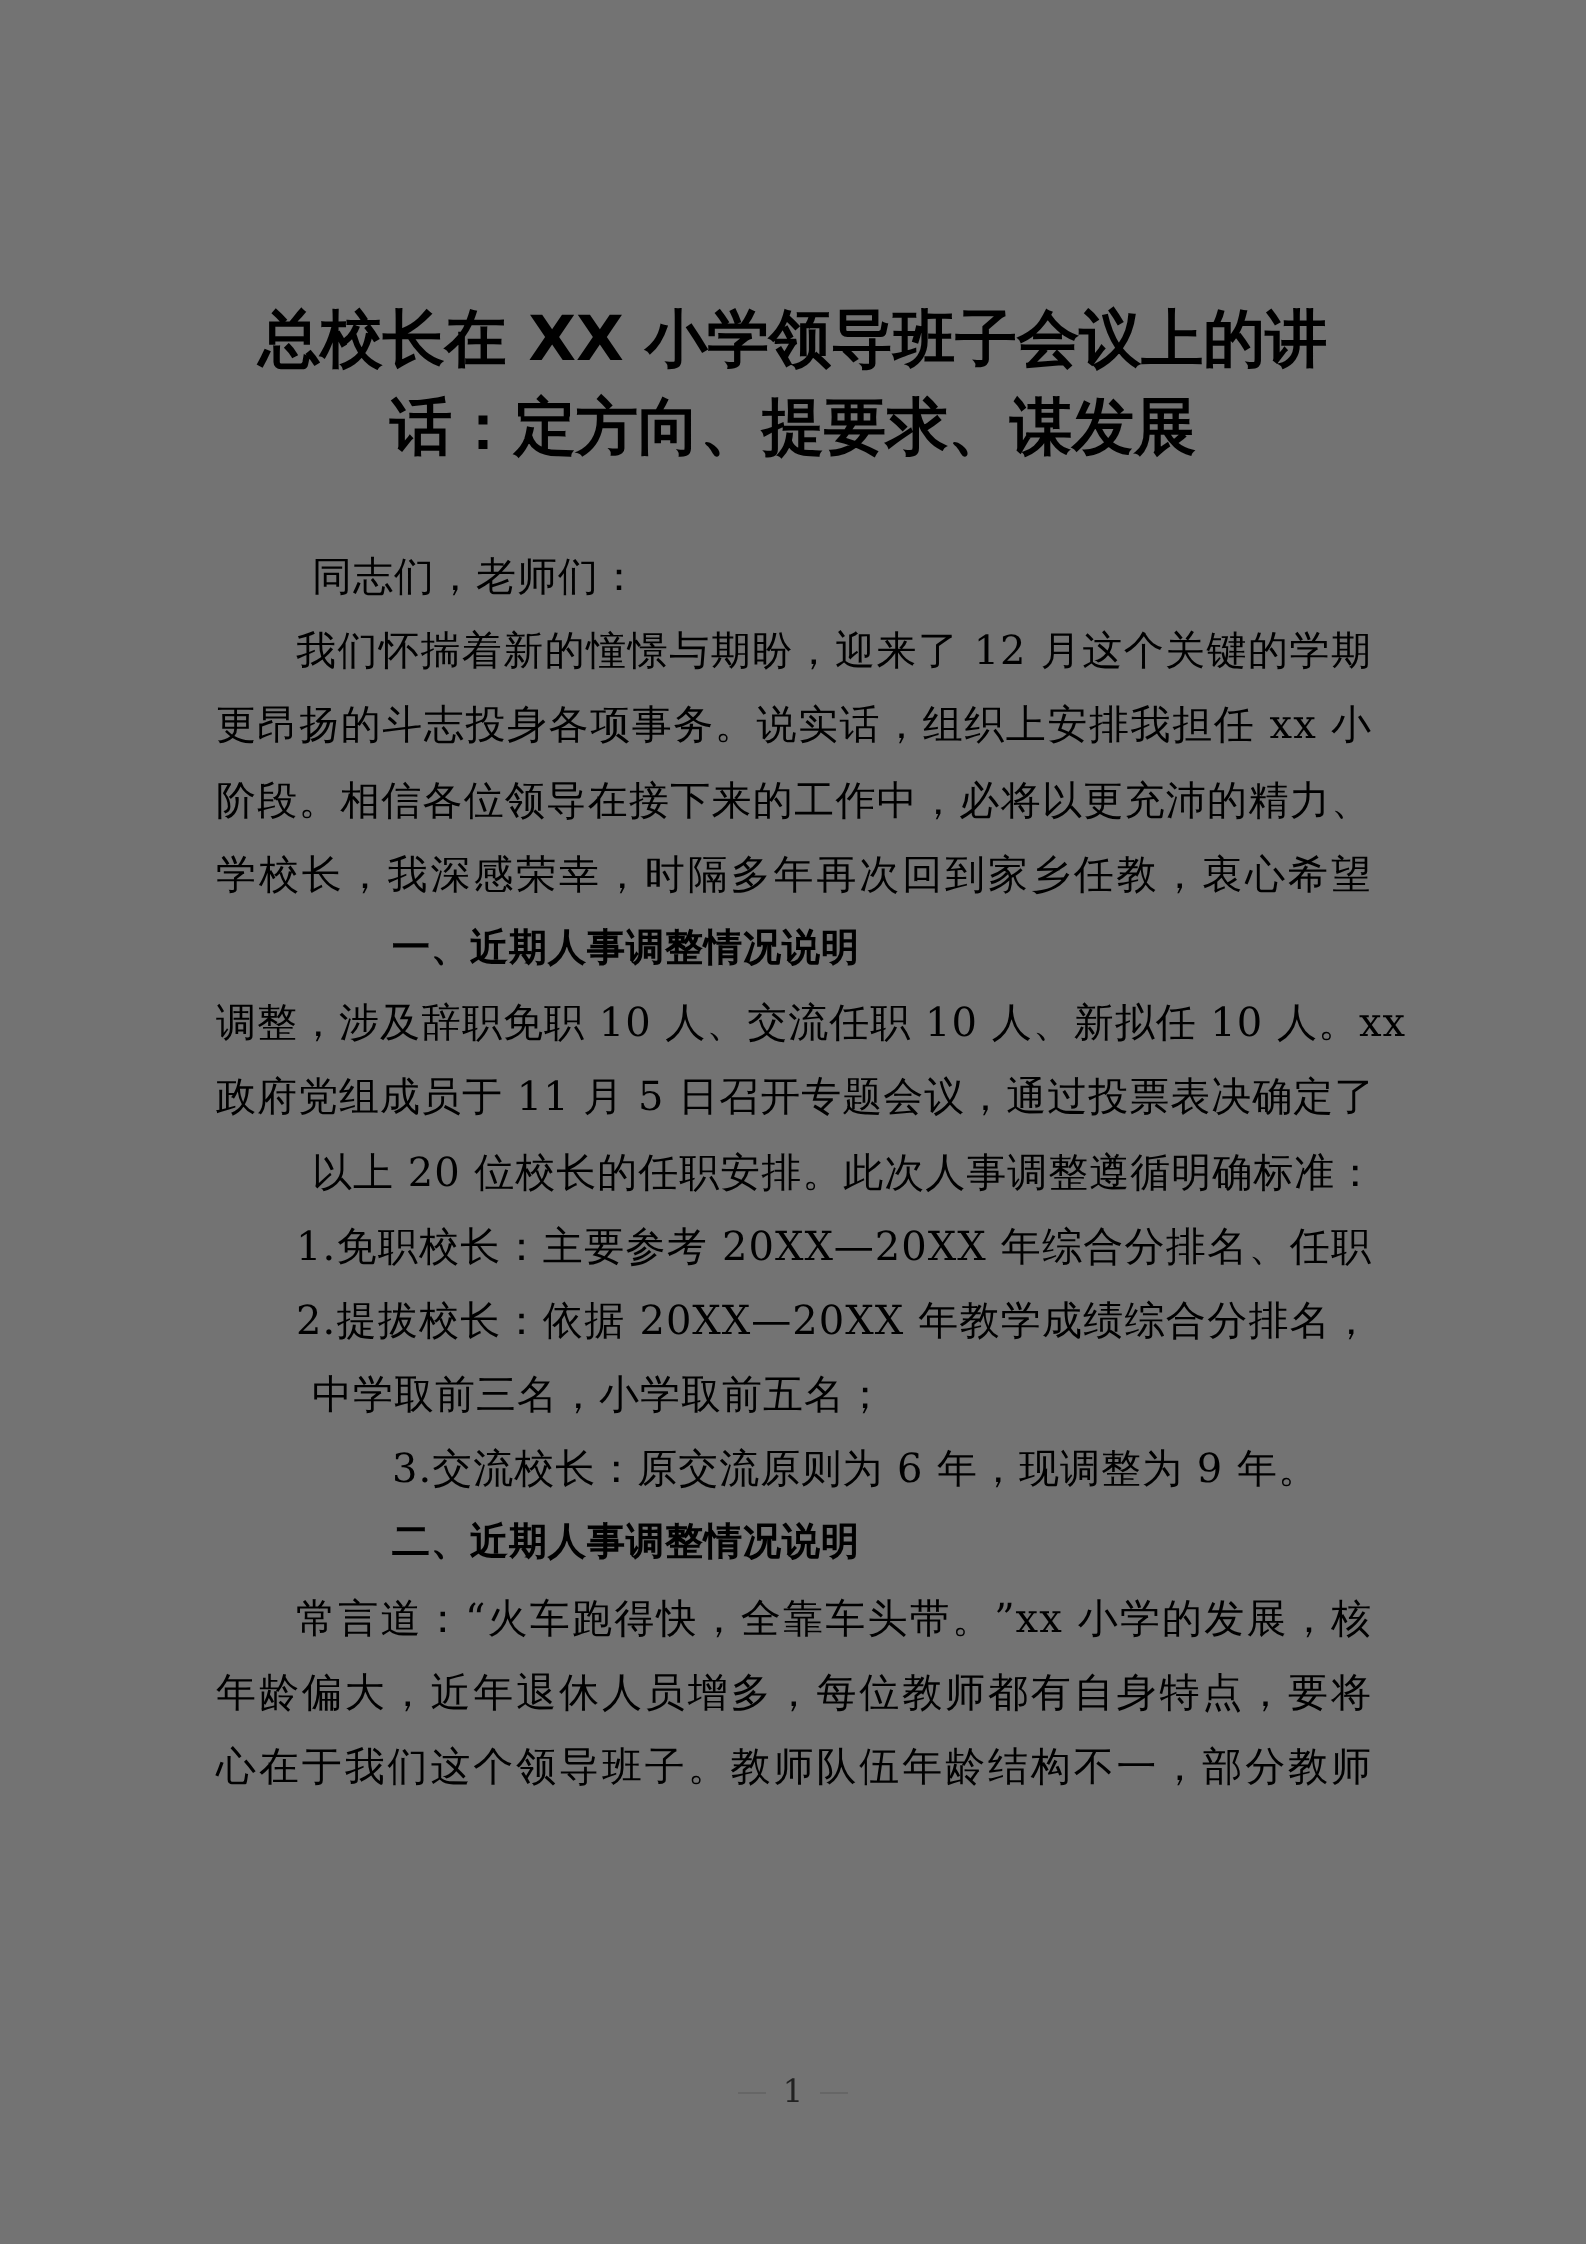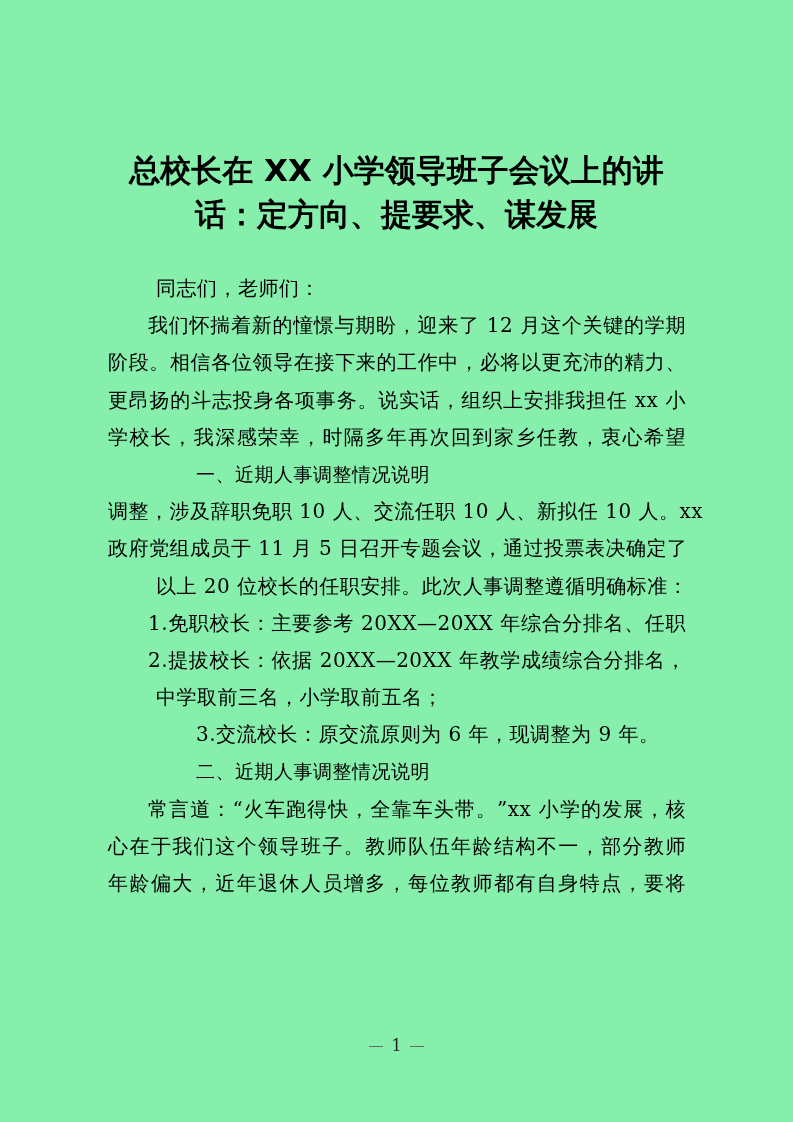--- a/index.html
+++ b/index.html
@@ -1,75 +1,75 @@
 <!DOCTYPE html>
 <html><head>
 <meta charset="utf-8">
 <style>
   html, body { margin: 0; padding: 0; background: #ffffff; }
   body { width: 793px; height: 1122px; position: relative; overflow: hidden; color: #000; }
-  .page { position: absolute; left: 0; top: 0; width: 793px; height: 1122px; background: #86efac; }
+  .page { position: absolute; left: 0; top: 0; width: 793px; height: 1122px; background: #737373; }
   .title {
     position: absolute; left: 100px; width: 593px; top: 148px;
     text-align: center; font-family: "DejaVu Sans", sans-serif; font-weight: bold;
     font-size: 31px; line-height: 44px; letter-spacing: 0px;
   }
   .title span { display: block; }
   .body {
     position: absolute; left: 108px; width: 578px; top: 270px;
     font-family: "DejaVu Serif", serif; font-size: 20px;
   }
   .line {
     height: 37.2px; line-height: 37.2px; white-space: nowrap;
     text-align: justify; text-align-last: justify;
     letter-spacing: 0.5px;
   }
   .line.last { text-align-last: left; margin-left: 48px; }
   .indent { padding-left: 40px; }
-  .heading { font-family: "DejaVu Sans", sans-serif; font-weight: normal; font-size: 19px; }
+  .heading { font-family: "DejaVu Sans", sans-serif; font-weight: bold; font-size: 19px; }
   .footer {
     position: absolute; top: 1036px; left: 0; width: 793px; text-align: center;
     font-family: "DejaVu Serif", serif; font-size: 16px; color: #222;
   }
   .footer .dash { display: inline-block; width: 14px; height: 1px; background: #666; vertical-align: middle; margin: 0 8px; }
 </style>
 </head>
 <body>
 
 <div class="page">
 
   <div class="title">
     <span>总校长在 XX 小学领导班子会议上的讲</span>
     <span>话：定方向、提要求、谋发展</span>
   </div>
 
   <div class="body">
     <div class="line last">同志们，老师们：</div>
 
     <div class="line indent">我们怀揣着新的憧憬与期盼，迎来了 12 月这个关键的学期</div>
+    <div class="line">更昂扬的斗志投身各项事务。说实话，组织上安排我担任 xx 小</div>
     <div class="line">阶段。相信各位领导在接下来的工作中，必将以更充沛的精力、</div>
-    <div class="line">更昂扬的斗志投身各项事务。说实话，组织上安排我担任 xx 小</div>
     <div class="line">学校长，我深感荣幸，时隔多年再次回到家乡任教，衷心希望</div>
 
     <div class="line indent last heading">一、近期人事调整情况说明</div>
 
     <div class="line">调整，涉及辞职免职 10 人、交流任职 10 人、新拟任 10 人。xx</div>
     <div class="line">政府党组成员于 11 月 5 日召开专题会议，通过投票表决确定了</div>
     <div class="line last">以上 20 位校长的任职安排。此次人事调整遵循明确标准：</div>
 
     <div class="line indent">1.免职校长：主要参考 20XX—20XX 年综合分排名、任职</div>
 
     <div class="line indent">2.提拔校长：依据 20XX—20XX 年教学成绩综合分排名，</div>
     <div class="line last">中学取前三名，小学取前五名；</div>
 
     <div class="line indent last">3.交流校长：原交流原则为 6 年，现调整为 9 年。</div>
 
     <div class="line indent last heading">二、近期人事调整情况说明</div>
 
     <div class="line indent">常言道：“火车跑得快，全靠车头带。”xx 小学的发展，核</div>
+    <div class="line">年龄偏大，近年退休人员增多，每位教师都有自身特点，要将</div>
     <div class="line">心在于我们这个领导班子。教师队伍年龄结构不一，部分教师</div>
-    <div class="line">年龄偏大，近年退休人员增多，每位教师都有自身特点，要将</div>
   </div>
 
   <div class="footer">
     <span class="dash"></span><span>1</span><span class="dash"></span>
   </div>
 </div>
 
 </body></html>

